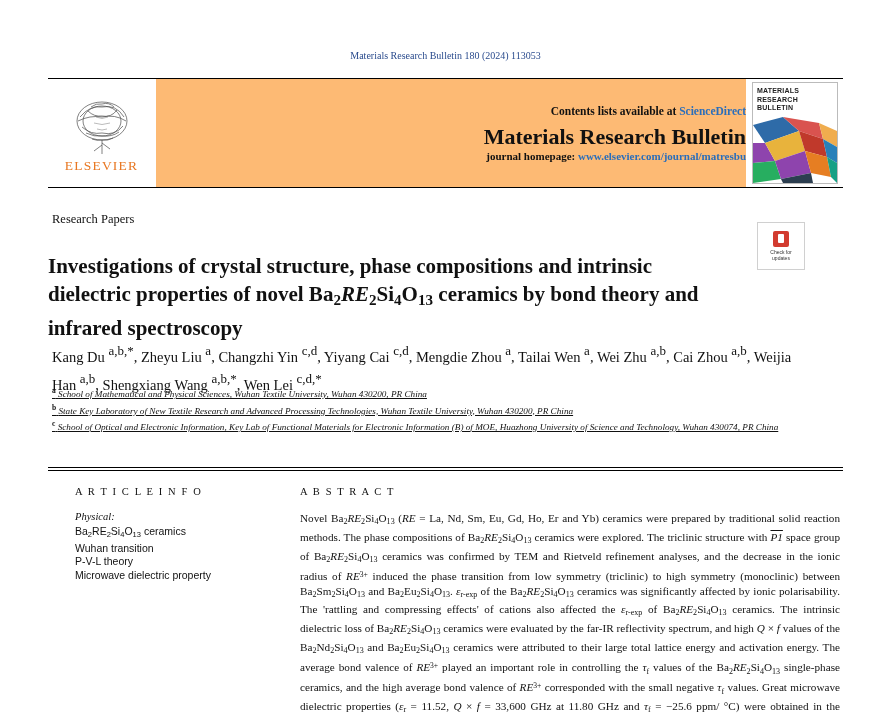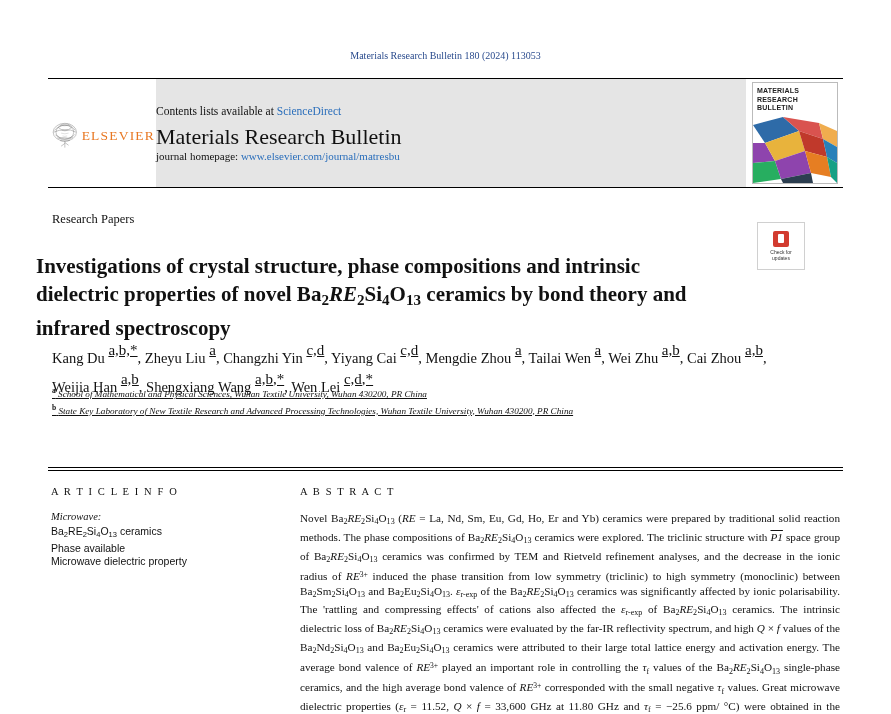--- a/index.html
+++ b/index.html
@@ -41,45 +41,46 @@
     border-top: 1.5px solid #000;
     border-bottom: 1.5px solid #000;
     box-sizing: border-box;
     display: flex;
     align-items: stretch;
   }
   .elsevier-box {
     width: 107px;
     flex: 0 0 107px;
     display: flex;
-    flex-direction: row;
+    flex-direction: column;
     align-items: center;
     justify-content: center;
     background: #fff;
     padding-top: 4px;
     box-sizing: border-box;
   }
   .tree-svg { display:block; }
   .elsevier-word {
     font-family: "Liberation Serif", serif;
     font-size: 13.5px;
     letter-spacing: 1.2px;
     color: #e87722;
     margin-top: 1px;
     font-weight: 400;
   }
   .center-box {
     flex: 1 1 auto;
-    background: #e5e5e5;
+    background: #fdba74;
     display: flex;
     flex-direction: column;
-    align-items: flex-start;
+    align-items: flex-end;
     justify-content: center;
     border-left: 1px solid #fff;
     box-sizing: border-box;
+    font-weight: bold;
   }
   .contents-line {
     font-size: 11.5px;
     color: #111;
     margin-bottom: 7px;
   }
   .contents-line .sd {
     color: #2a6ebb;
   }
   .journal-title {
@@ -167,44 +168,43 @@
   }
   .crossmark .cm-t1, .crossmark .cm-t2 {
     font-family: "Liberation Sans", sans-serif;
     font-size: 5px;
     color: #333;
     line-height: 6px;
   }
   
   .title {
     position: absolute;
-    left: 36px; top: 238px;
+    left: 48px; top: 238px;
     width: 690px;
     font-family: "Liberation Serif", serif;
     font-size: 21px;
     line-height: 28px;
     color: #111;
   }
   sub { font-size: .72em; vertical-align: -.28em; }
   sup { font-size: .68em; vertical-align: .45em; }
   .it { font-style: italic; }
   
   .authors {
     position: absolute;
     left: 52px; top: 340px;
     width: 740px;
     font-family: "Liberation Serif", serif;
     font-size: 14.5px;
     line-height: 21px;
     color: #111;
   }
   .authors sup {
-    font-size: 15px;
+    font-size: 13px;
     vertical-align: .5em;
-    text-decoration: underline;
   }
   
   .affils {
     position: absolute;
     left: 52px; top: 385px;
     width: 790px;
     font-family: "Liberation Serif", serif;
     font-size: 9.2px;
     line-height: 12.4px;
     color: #111;
@@ -227,21 +227,21 @@
   }
   .rule-bot {
     position: absolute;
     left: 48px; top: 470px;
     width: 795px;
     border-top: 1px solid #000;
   }
   
   .col-info {
     position: absolute;
-    left: 51px; top: 486px;
+    left: 75px; top: 486px;
     width: 210px;
   }
   .col-abs {
     position: absolute;
     left: 300px; top: 486px;
     width: 540px;
   }
   .sec-head {
     font-family: "Liberation Serif", serif;
     font-size: 10.5px;
@@ -349,31 +349,33 @@
     <div class="cm-t2">updates</div>
   </div>
 
   <h1 class="title">Investigations of crystal structure, phase compositions and intrinsic dielectric properties of novel Ba<sub>2</sub><span class="it">RE</span><sub>2</sub>Si<sub>4</sub>O<sub>13</sub> ceramics by bond theory and infrared spectroscopy</h1>
 
   <div class="authors">Kang Du <sup>a,b,*</sup>, Zheyu Liu <sup>a</sup>, Changzhi Yin <sup>c,d</sup>, Yiyang Cai <sup>c,d</sup>, Mengdie Zhou <sup>a</sup>, Tailai Wen <sup>a</sup>, Wei Zhu <sup>a,b</sup>, Cai Zhou <sup>a,b</sup>, Weijia Han <sup>a,b</sup>, Shengxiang Wang <sup>a,b,*</sup>, Wen Lei <sup>c,d,*</sup></div>
 
   <div class="affils">
     <p><span class="lab">a</span> <span>School of Mathematical and Physical Sciences, Wuhan Textile University, Wuhan 430200, PR China</span></p>
     <p><span class="lab">b</span> <span>State Key Laboratory of New Textile Research and Advanced Processing Technologies, Wuhan Textile University, Wuhan 430200, PR China</span></p>
+    <p><span class="lab">c</span> <span>School of Optical and Electronic Information, Key Lab of Functional Materials for Electronic Information (B) of MOE, Huazhong University of Science and Technology, Wuhan 430074, PR China</span></p>
   </div>
 
   <div class="rule-top"></div>
   <div class="rule-bot"></div>
 
   <div class="col-info">
     <div class="sec-head">A R T I C L E   I N F O</div>
-    <div class="kw-title">Microwave:</div>
+    <div class="kw-title">Physical:</div>
     <div class="kw-list">
       <div>Ba<sub>2</sub>RE<sub>2</sub>Si<sub>4</sub>O<sub>13</sub> ceramics</div>
-      <div>Phase available</div>
+      <div>Wuhan transition</div>
+      <div>P-V-L theory</div>
       <div>Microwave dielectric property</div>
     </div>
   </div>
 
   <div class="col-abs">
     <div class="sec-head">A B S T R A C T</div>
     <div class="abs-body">
       <p>Novel Ba<sub>2</sub><span class="it">RE</span><sub>2</sub>Si<sub>4</sub>O<sub>13</sub> (<span class="it">RE</span> = La, Nd, Sm, Eu, Gd, Ho, Er and Yb) ceramics were prepared by traditional solid reaction methods. The phase compositions of Ba<sub>2</sub><span class="it">RE</span><sub>2</sub>Si<sub>4</sub>O<sub>13</sub> ceramics were explored. The triclinic structure with <span class="it ol">P1</span> space group of Ba<sub>2</sub><span class="it">RE</span><sub>2</sub>Si<sub>4</sub>O<sub>13</sub> ceramics was confirmed by TEM and Rietveld refinement analyses, and the decrease in the ionic radius of <span class="it">RE</span><sup>3+</sup> induced the phase transition from low symmetry (triclinic) to high symmetry (monoclinic) between Ba<sub>2</sub>Sm<sub>2</sub>Si<sub>4</sub>O<sub>13</sub> and Ba<sub>2</sub>Eu<sub>2</sub>Si<sub>4</sub>O<sub>13</sub>. <span class="it">ε</span><sub>r-exp</sub> of the Ba<sub>2</sub><span class="it">RE</span><sub>2</sub>Si<sub>4</sub>O<sub>13</sub> ceramics was significantly affected by ionic polarisability. The 'rattling and compressing effects' of cations also affected the <span class="it">ε</span><sub>r-exp</sub> of Ba<sub>2</sub><span class="it">RE</span><sub>2</sub>Si<sub>4</sub>O<sub>13</sub> ceramics. The intrinsic dielectric loss of Ba<sub>2</sub><span class="it">RE</span><sub>2</sub>Si<sub>4</sub>O<sub>13</sub> ceramics were evaluated by the far-IR reflectivity spectrum, and high <span class="it">Q</span> × <span class="it">f</span> values of the Ba<sub>2</sub>Nd<sub>2</sub>Si<sub>4</sub>O<sub>13</sub> and Ba<sub>2</sub>Eu<sub>2</sub>Si<sub>4</sub>O<sub>13</sub> ceramics were attributed to their large total lattice energy and activation energy. The average bond valence of <span class="it">RE</span><sup>3+</sup> played an important role in controlling the <span class="it">τ</span><sub>f</sub> values of the Ba<sub>2</sub><span class="it">RE</span><sub>2</sub>Si<sub>4</sub>O<sub>13</sub> single-phase ceramics, and the high average bond valence of <span class="it">RE</span><sup>3+</sup> corresponded with the small negative <span class="it">τ</span><sub>f</sub> values. Great microwave dielectric properties (<span class="it">ε</span><sub>r</sub> = 11.52, <span class="it">Q</span> × <span class="it">f</span> = 33,600 GHz at 11.80 GHz and <span class="it">τ</span><sub>f</sub> = −25.6 ppm/ °C) were obtained in the BaNdSiO single-phase ceramic.</p>
     </div>
   </div>

